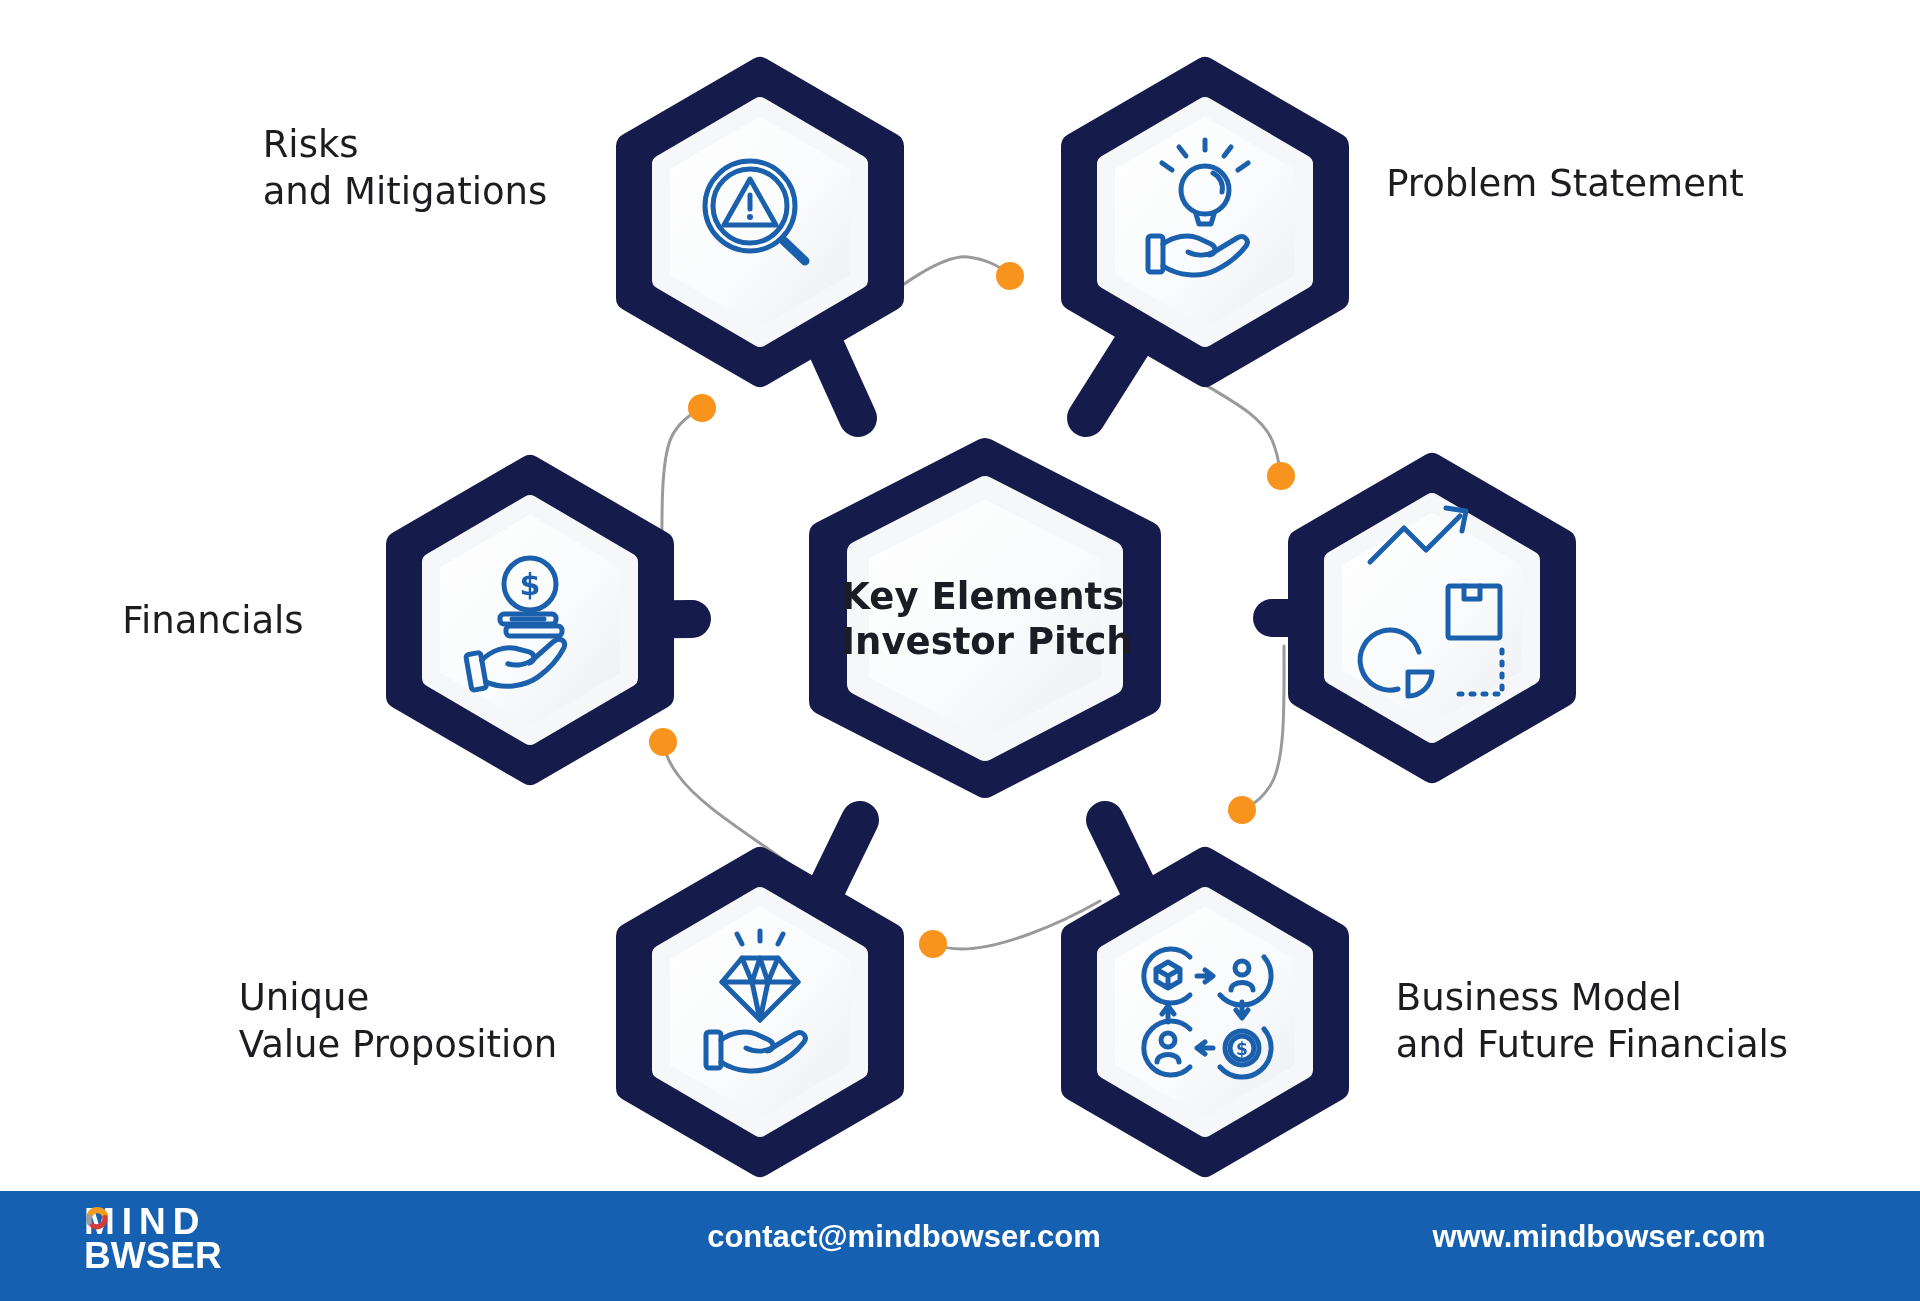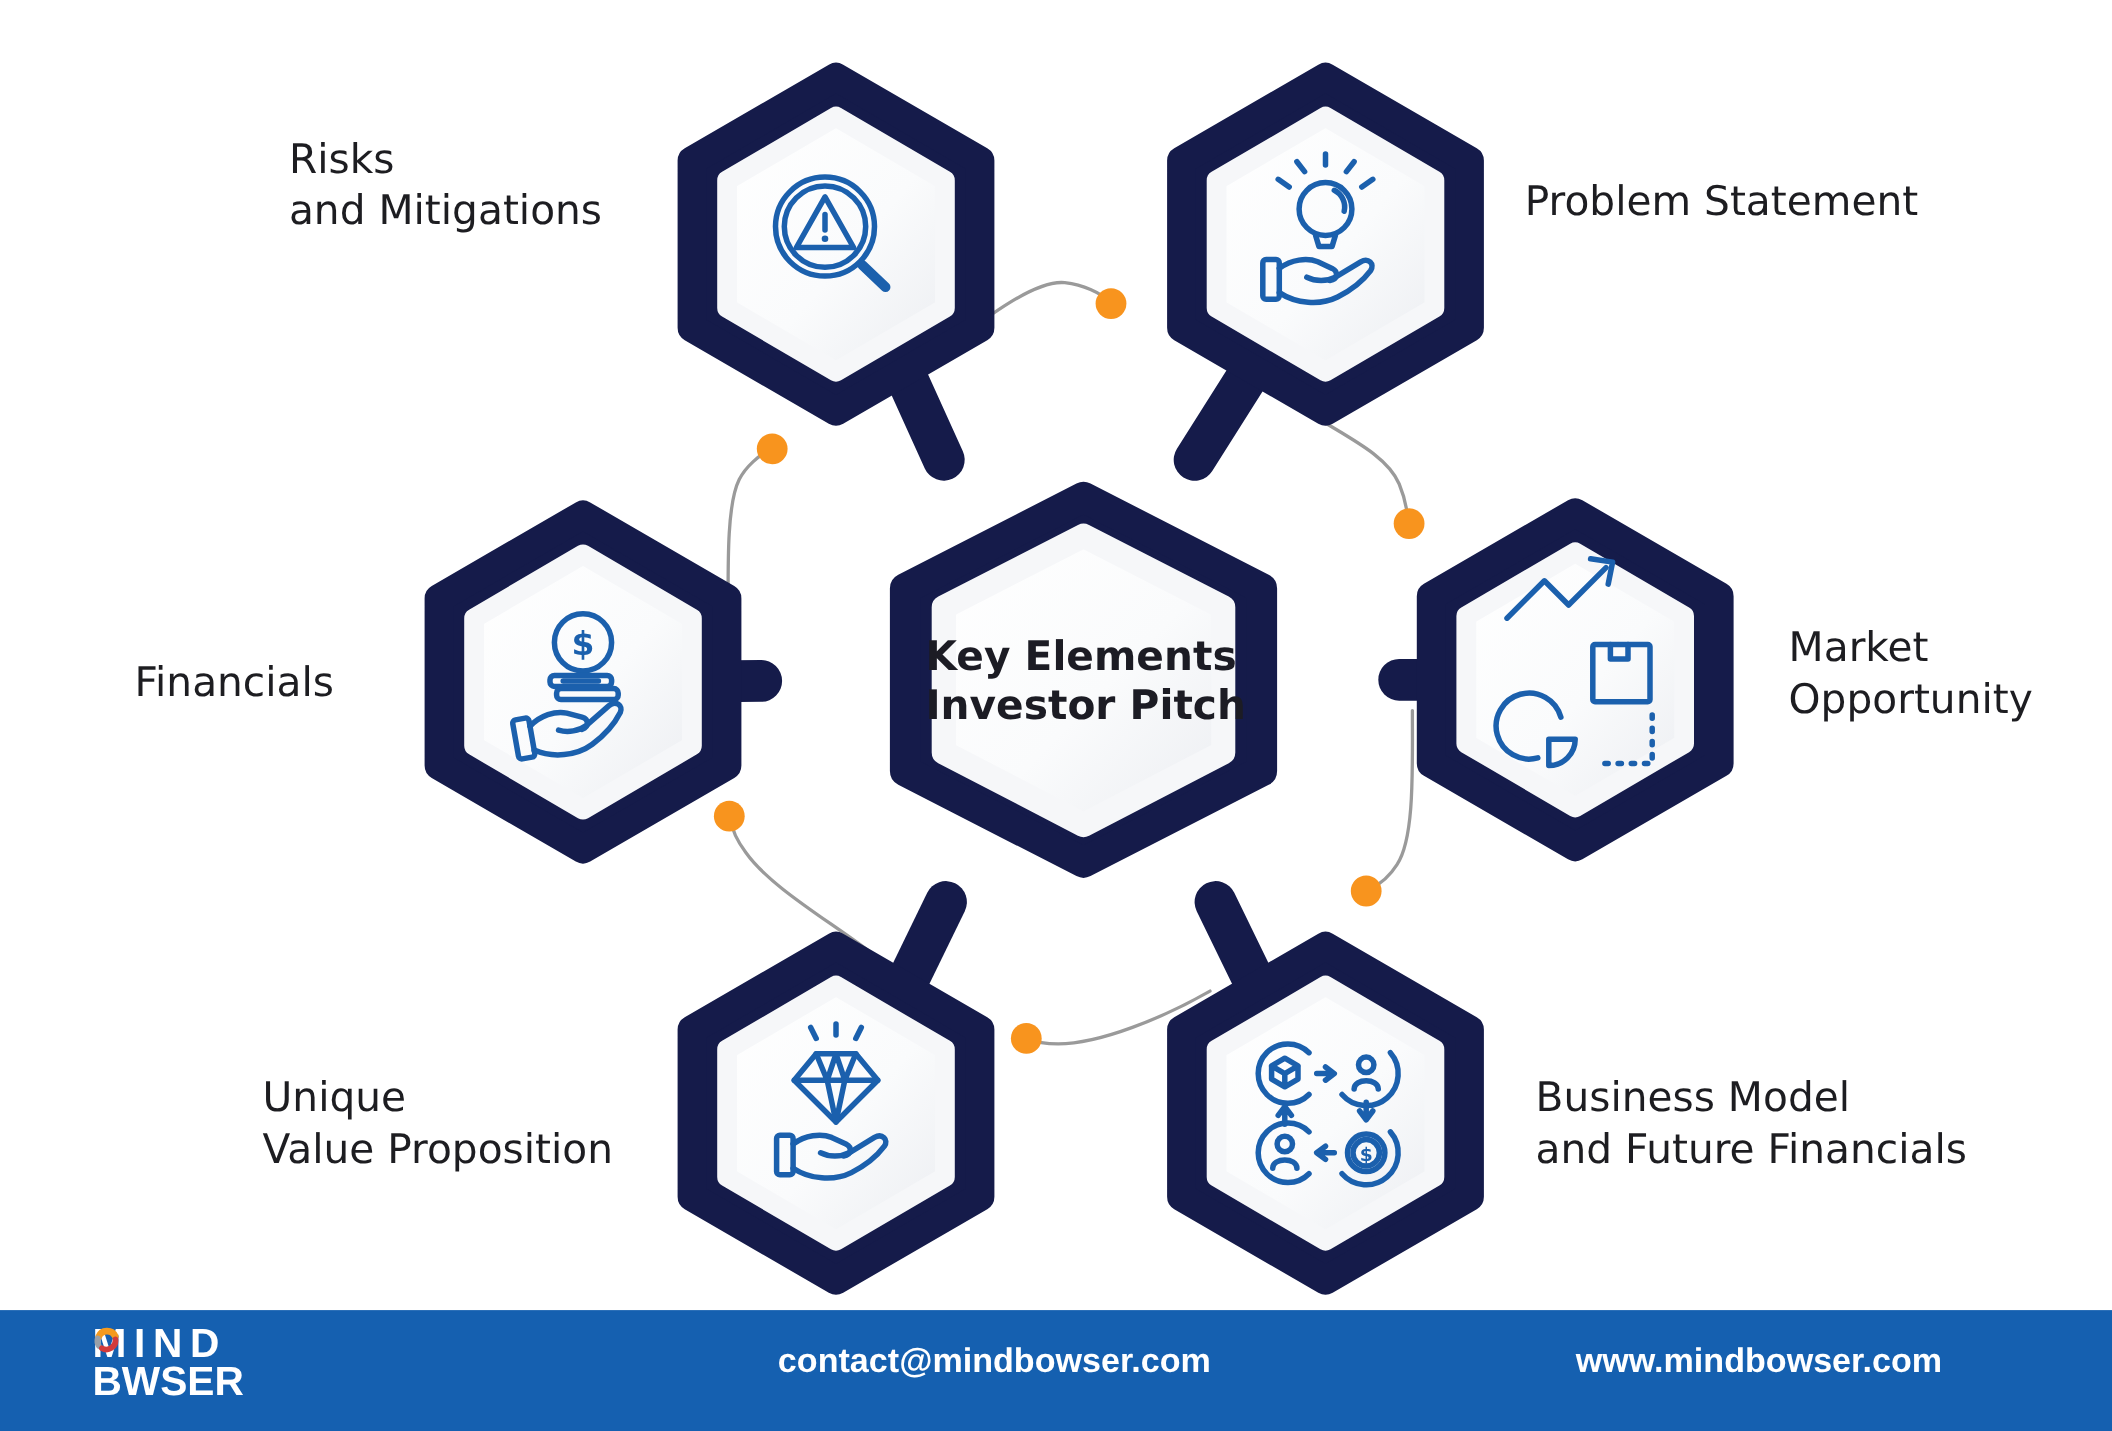--- a/index.html
+++ b/index.html
@@ -180,24 +180,20 @@
 <div class="node-label" style="left:405px;top:168px">
   <div>Risks</div>
   <div>and Mitigations</div>
 </div>
 <div class="node-label" style="left:1565px;top:183px">
   <div>Problem Statement</div>
 </div>
 <div class="node-label" style="left:213px;top:620px">
   <div>Financials</div>
 </div>
-<div class="node-label" style="left:1737px;top:612px">
-  <div>Market</div>
-  <div>Opportunity</div>
-</div>
 <div class="node-label" style="left:398px;top:1021px">
   <div>Unique</div>
   <div>Value Proposition</div>
 </div>
 <div class="node-label" style="left:1592px;top:1021px">
   <div>Business Model</div>
   <div>and Future Financials</div>
 </div>
 
 <div class="center-label" style="left:987px;top:619px">

